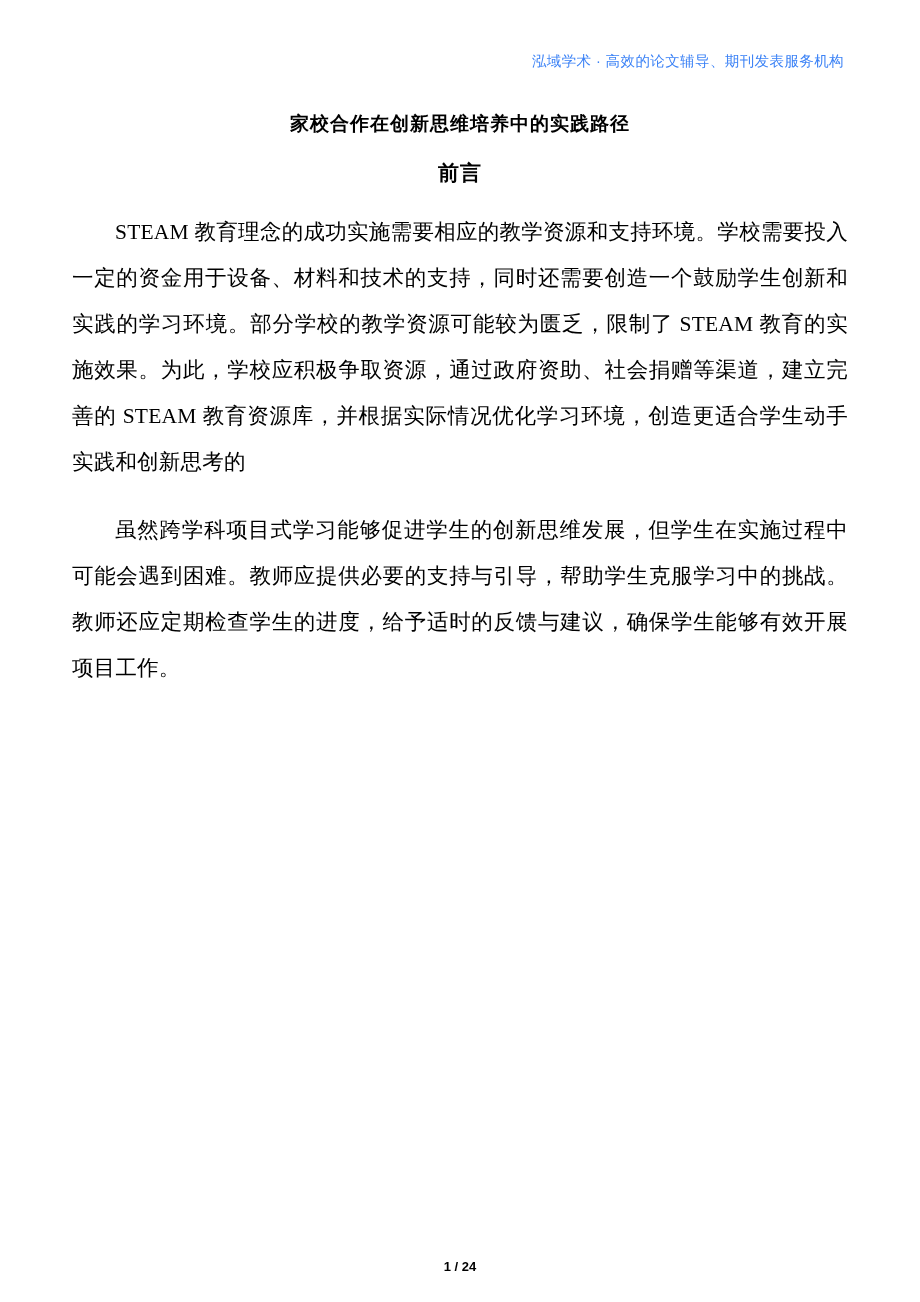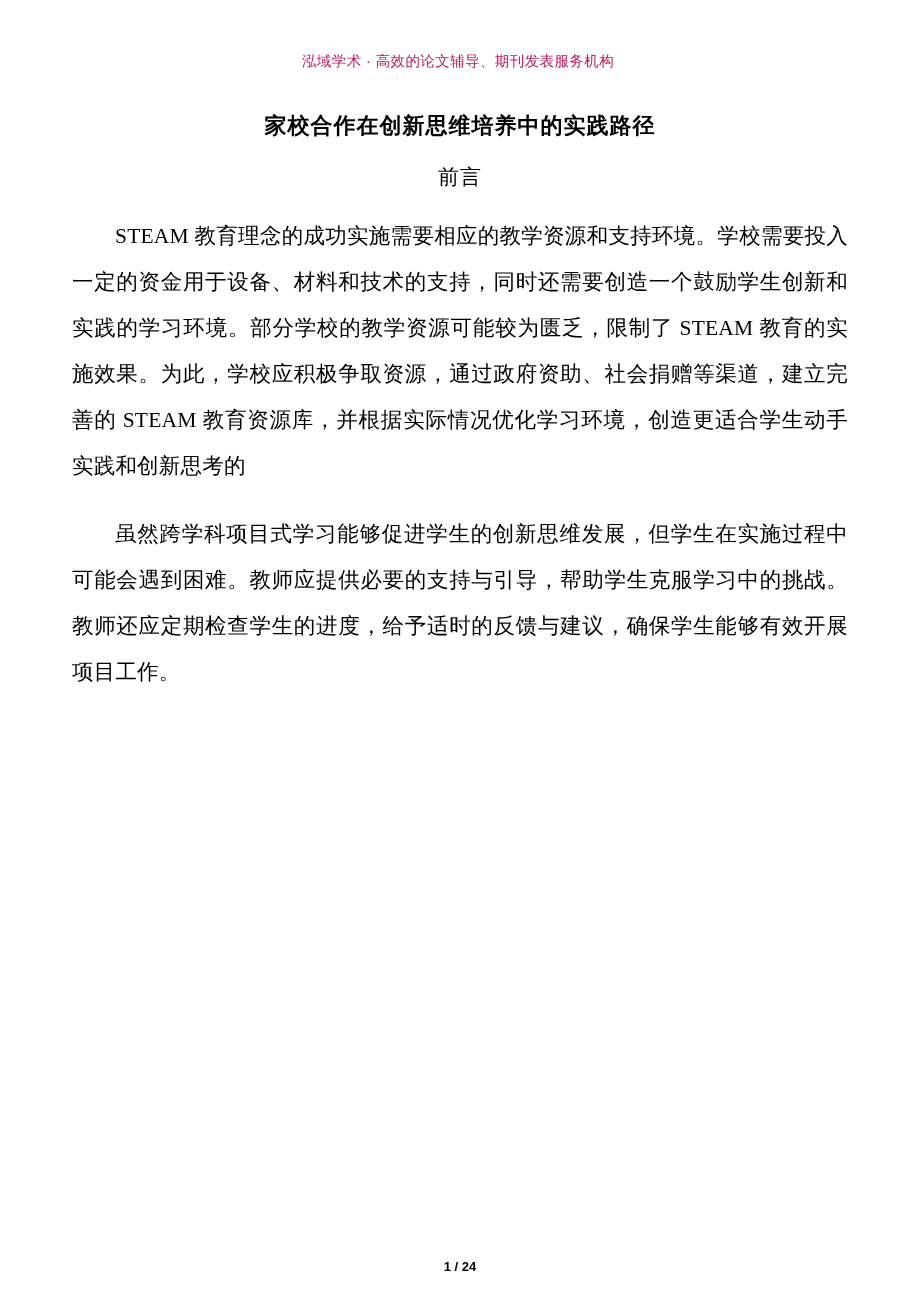--- a/index.html
+++ b/index.html
@@ -16,40 +16,40 @@
     overflow: hidden;
   }
   .page {
     width: 920px;
     height: 1302px;
     box-sizing: border-box;
     padding: 52px 72px 40px 72px;
     position: relative;
   }
   .header-line {
-    text-align: center;
+    text-align: right;
     font-family: "Liberation Sans", "DejaVu Sans", sans-serif;
     font-size: 14.5px;
-    color: #be185d;
+    color: #3b82f6;
     letter-spacing: 0.4px;
     margin-right: 4px;
     margin-bottom: 40px;
   }
   .doc-title {
     font-family: "Liberation Sans", "DejaVu Sans", sans-serif;
-    font-size: 22px;
+    font-size: 19px;
     font-weight: bold;
     text-align: center;
     letter-spacing: 1px;
     margin: 10px 0 22px 0;
   }
   .section-title {
     font-family: "Liberation Sans", "DejaVu Sans", sans-serif;
     font-size: 21px;
-    font-weight: normal;
+    font-weight: bold;
     text-align: center;
     letter-spacing: 1px;
     margin: 0 0 20px 0;
   }
   .para {
     font-size: 21.5px;
     line-height: 46px;
     text-align: justify;
     text-justify: inter-ideograph;
     text-indent: 2em;

